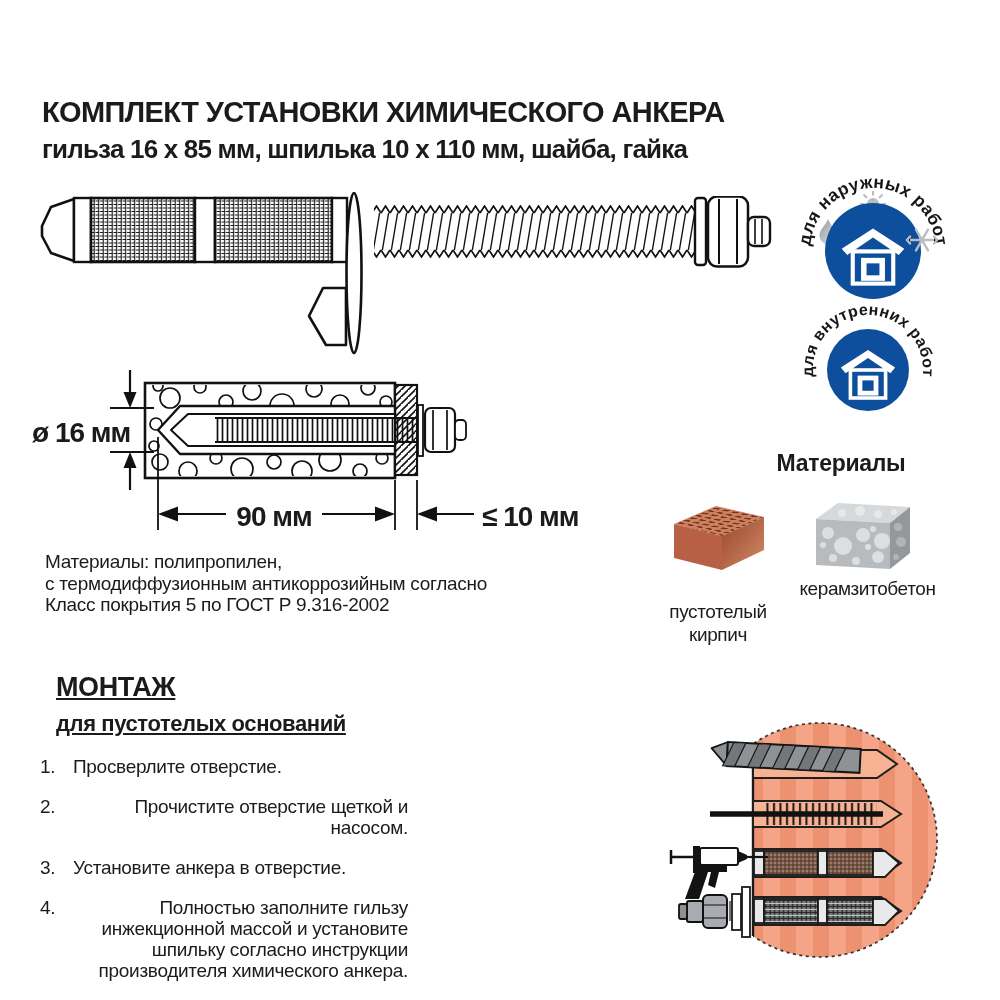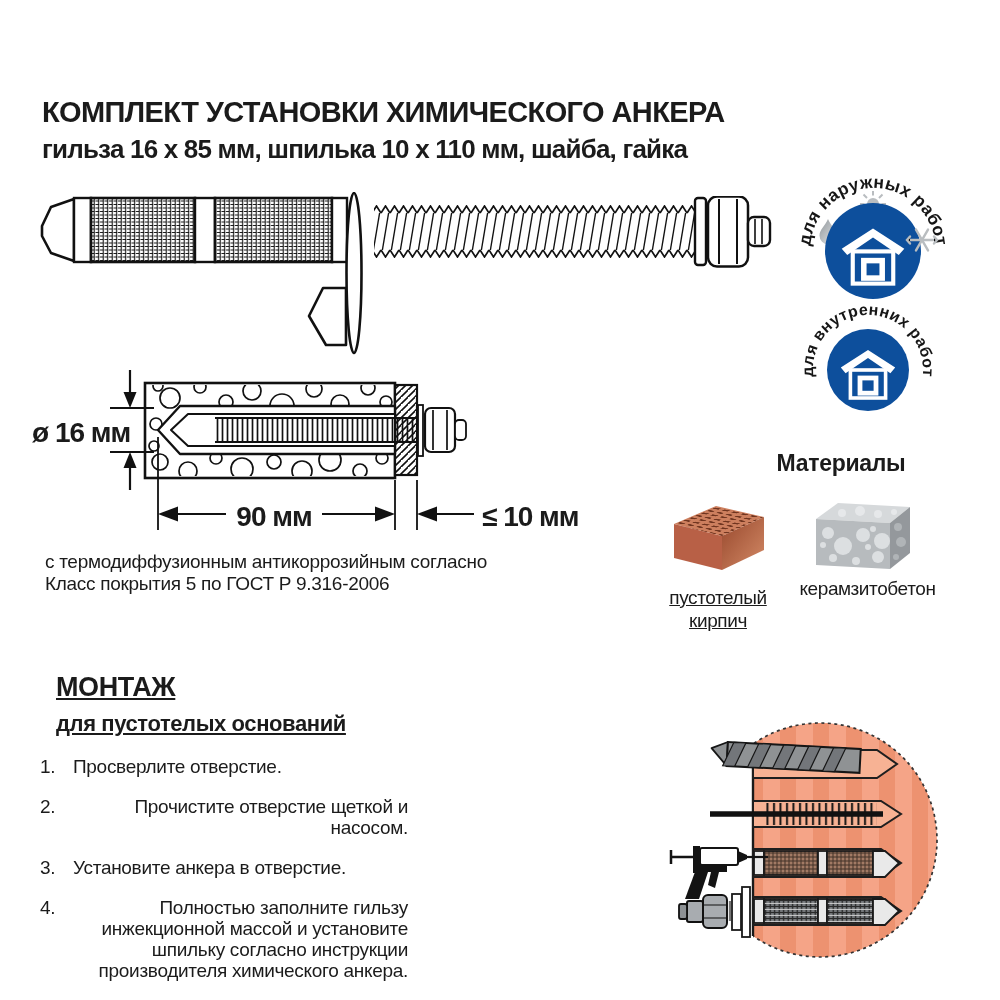--- a/index.html
+++ b/index.html
@@ -203,33 +203,34 @@
   </g>
   <text class="dim-label" x="244" y="164" text-anchor="middle">90 мм</text>
   <g stroke="#111">
     <path d="M405,152 H444" stroke-width="2.2"></path>
     <polygon points="387,152 407,144.5 407,159.5" stroke="none" fill="#111"></polygon>
   </g>
   <text class="dim-label" x="452" y="164">≤ 10 мм</text>
 </svg>
 
 <div class="abs note" style="left:45px;top:551px;">
+  <div>Материалы: полипропилен,</div>
   <div>с термодиффузионным антикоррозийным согласно</div>
-  <div>Класс покрытия 5 по ГОСТ Р 9.316-2006</div>
+  <div>Класс покрытия 5 по ГОСТ Р 9.316-2002</div>
 </div>
 
 <div class="abs mat-heading" style="left:695px;top:450px;width:292px;">Материалы</div>
 
 <svg class="abs" style="left:668px;top:500px;" width="100" height="75" viewBox="0 0 100 75">
   <polygon points="6,24 48,6 96,17 54,36" fill="#cd7f5e"></polygon>
   <polygon points="6,24 48,6 96,17 54,36" fill="url(#slotsP)"></polygon>
   <polygon points="6,24 54,36 54,70 6,58" fill="#b86046"></polygon>
   <polygon points="54,36 96,17 96,50 54,70" fill="url(#sideGrad)"></polygon>
 </svg>
-<div class="abs mat-label" style="left:643px;top:586px;width:150px;text-decoration:underline;">пустотелый кирпич</div>
+<div class="abs mat-label" style="left:643px;top:600px;width:150px;">пустотелый кирпич</div>
 
 <svg class="abs" style="left:808px;top:497px;" width="112" height="78" viewBox="0 0 112 78">
   <polygon points="8,22 30,6 102,10 82,26" fill="#d6d9db"></polygon>
   <polygon points="8,22 82,26 82,72 8,68" fill="#b7bbbe"></polygon>
   <polygon points="82,26 102,10 102,56 82,72" fill="#94989c"></polygon>
   <g fill="#dcdfe1">
     <circle cx="20" cy="36" r="6"></circle>
       <circle cx="35" cy="49" r="9"></circle>
       <circle cx="55" cy="38" r="7"></circle>
     <circle cx="70" cy="60" r="6"></circle>

